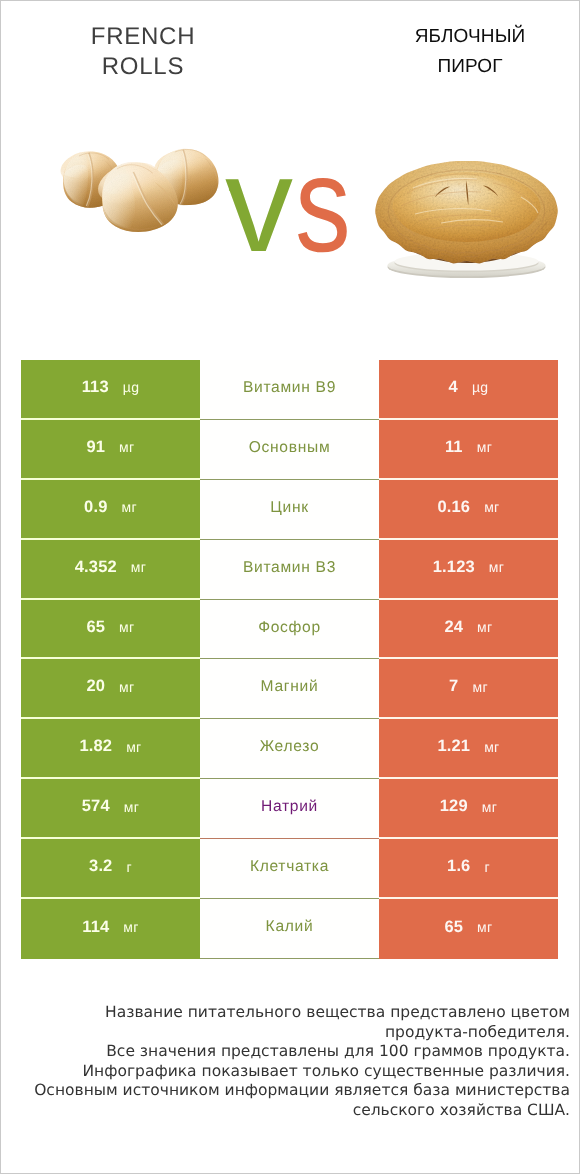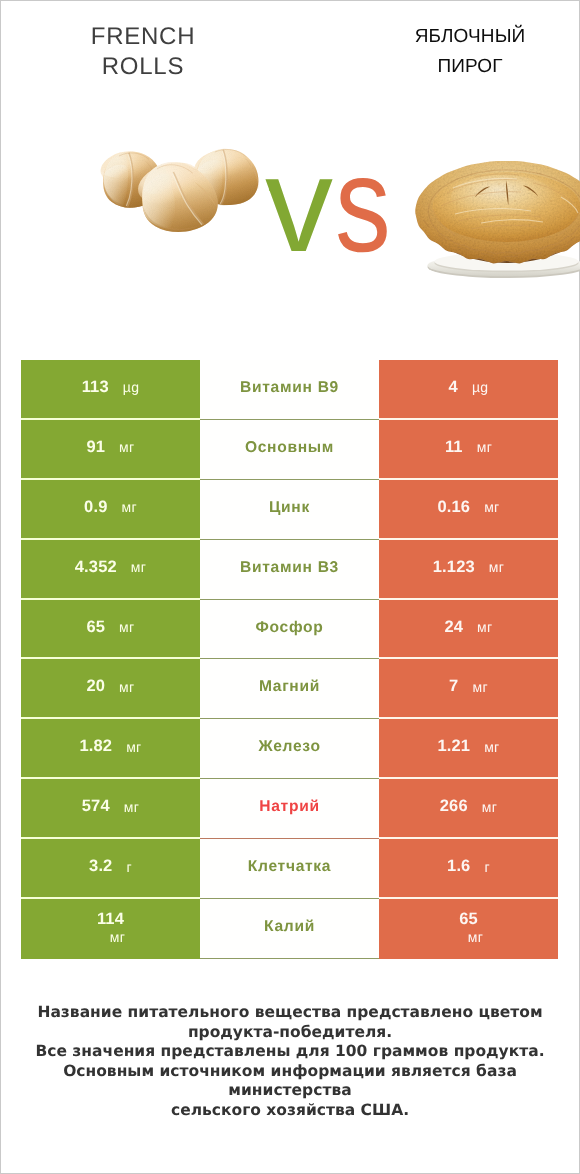--- a/index.html
+++ b/index.html
@@ -22,21 +22,21 @@
     position:absolute;top:21px;text-align:center;
     line-height:30px;
   }
   .title-right{top:21px;}
   .title-left{left:0px;width:252px;font-size:24.0px;color:#3f3f3f;
      font-weight:300;text-transform:uppercase;letter-spacing:0.75px;}
   .title-right{left:326px;width:254px;font-size:19px;color:#0d0d0d;
      font-weight:400;text-transform:uppercase;letter-spacing:0.1px;}
 
   
-  .hero{position:absolute;left:0;top:0;width:460px;height:340px;margin-left:40px;}
+  .hero{position:absolute;left:0;top:0;width:460px;height:340px;}
   .roll-img{position:absolute;left:56px;top:144px;width:174px;height:96px;}
   .vs{
     position:absolute;left:224px;top:141px;width:140px;height:125px;
     font-size:136px;font-weight:400;line-height:125px;letter-spacing:0px;
     font-family:"Liberation Sans",sans-serif;white-space:nowrap;
   }
   .vs .v{color:#82a833;}
   .vs .s{color:#e06c48;display:inline-block;transform:scaleX(0.82);
      transform-origin:left center;margin-left:1.5px;}
   .pie-img{position:absolute;left:370px;top:152px;width:192px;height:132px;}
@@ -45,34 +45,34 @@
   .table{position:absolute;left:20px;top:359px;width:537px;}
   .row{display:flex;height:59.9px;}
   .cell{
     box-sizing:border-box;width:179px;height:100%;
     display:flex;align-items:center;justify-content:center;
     font-size:14px;padding-bottom:3px;
   }
   .cell.left{background:#84a833;color:#fbfee8;border-bottom:2px solid #f6ffd6;}
   .cell.right{background:#e06c4a;color:#fdf6f2;border-bottom:2px solid #fff6ea;}
   .cell.mid{background:#fffffe;border-bottom:1px solid #8f9c63;}
-  .row:last-child .cell.left,.row:last-child .cell.right{border-bottom:none;flex-direction:column;}
+  .row:last-child .cell.left,.row:last-child .cell.right{border-bottom:none;}
   .cell.mid.win-right{border-bottom-color:#bc7a60;}
   .num{font-weight:700;font-size:16.5px;letter-spacing:0.15px;}
   .unit{font-weight:400;font-size:14px;margin-left:14px;letter-spacing:0.35px;}
-  .nut{font-size:15.6px;font-weight:700;letter-spacing:0.7px;}
+  .nut{font-size:15.6px;font-weight:400;letter-spacing:0.7px;}
   .nut.green{color:#7e9440;}
-  .nut.red{color:#ef4444;}
+  .nut.red{color:#701a75;}
 
   
   .footer{
     position:absolute;left:9px;top:1002px;width:560px;
-    text-align:center;color:#333333;
+    text-align:right;color:#333333;
     font-family:"DejaVu Sans",sans-serif;
-    font-size:15.5px;line-height:19.6px;font-weight:700;
+    font-size:15.5px;line-height:19.6px;font-weight:400;
   }
 </style>
 </head>
 <body>
 
 <div class="page">
 
   <div class="titles">
     <div class="title title-left">
       <div>FRENCH</div>
@@ -449,21 +449,21 @@
       </div>
       <div class="row">
         <div class="cell left">
           <span class="num">574</span>
           <span class="unit">мг</span>
         </div>
         <div class="cell mid win-right">
           <span class="nut red">Натрий</span>
         </div>
         <div class="cell right">
-          <span class="num">266</span>
+          <span class="num">129</span>
           <span class="unit">мг</span>
         </div>
       </div>
       <div class="row">
         <div class="cell left">
           <span class="num">3.2</span>
           <span class="unit">г</span>
         </div>
         <div class="cell mid">
           <span class="nut green">Клетчатка</span>
@@ -485,17 +485,18 @@
           <span class="num">65</span>
           <span class="unit">мг</span>
         </div>
       </div>
     </div>
 
   <div class="footer">
       <div>Название питательного вещества представлено цветом</div>
       <div>продукта-победителя.</div>
       <div>Все значения представлены для 100 граммов продукта.</div>
+      <div>Инфографика показывает только существенные различия.</div>
       <div>Основным источником информации является база министерства</div>
       <div>сельского хозяйства США.</div>
     </div>
 
 </div>
 
 </body></html>

